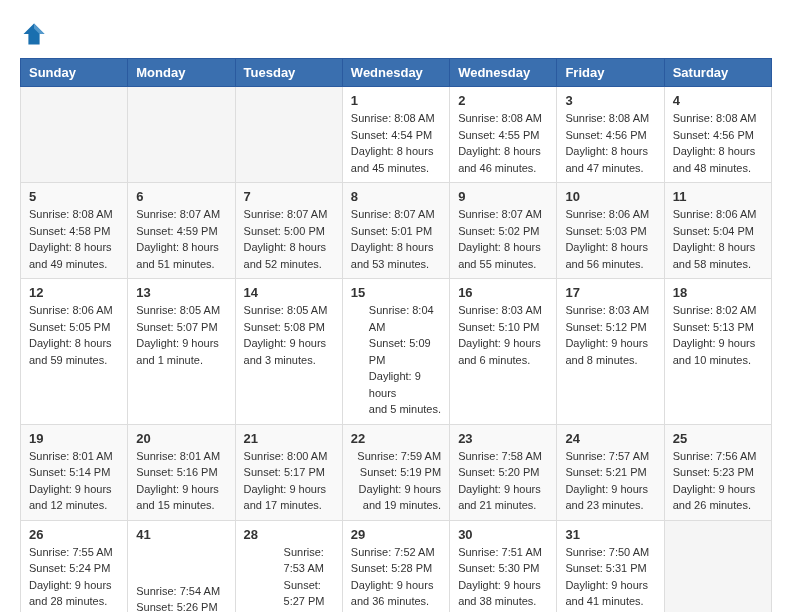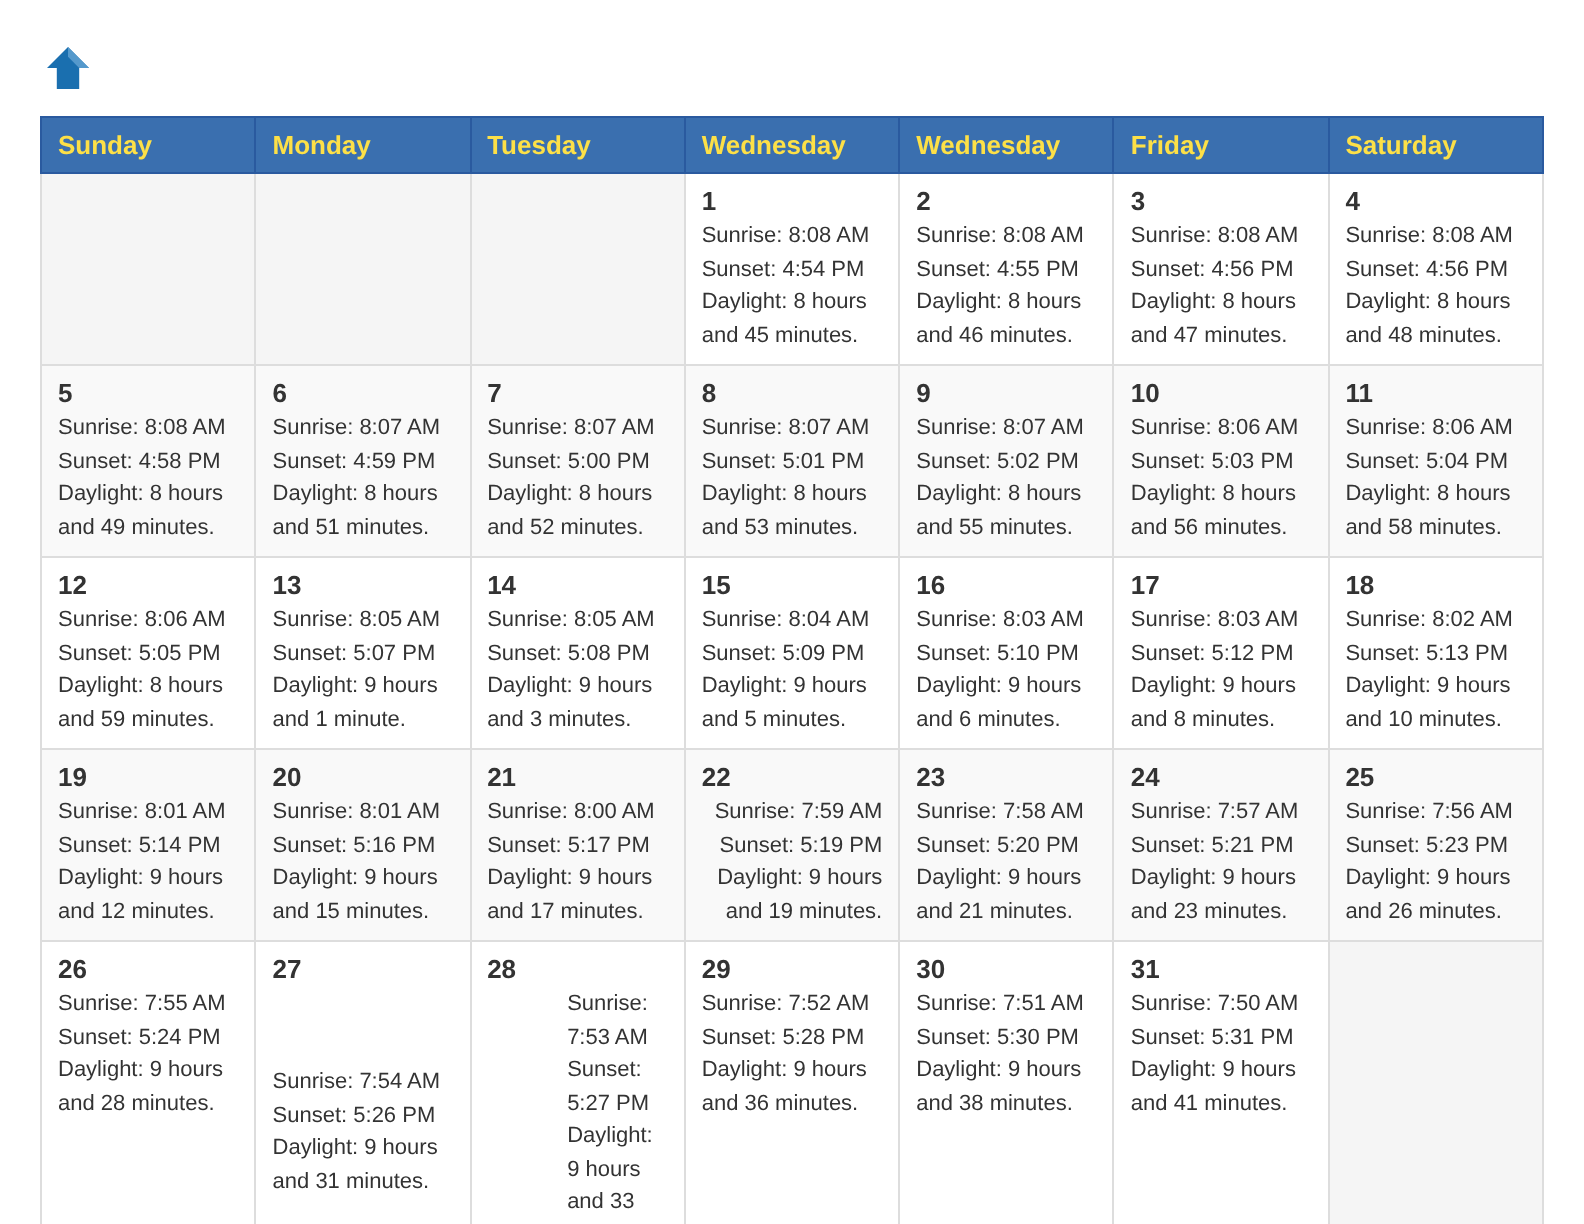--- a/index.html
+++ b/index.html
@@ -52,21 +52,21 @@
       font-size: 16px;
       color: #555;
     }
     .calendar {
       width: 100%;
       border-collapse: collapse;
       border: 1px solid #ccc;
     }
     .calendar th {
       background-color: #3a6faf;
-      color: #fde047;
+      color: #ffffff;
       text-align: left;
       padding: 6px 8px;
       font-size: 13px;
       border: 1px solid #2a5a9f;
     }
     .calendar td {
       vertical-align: top;
       padding: 6px 8px;
       border: 1px solid #ddd;
       width: calc(100% / 7);
@@ -227,21 +227,21 @@
         </td>
         <td>
           <span class="day-number">14</span>
           <div class="day-info" style="white-space: pre-line;">Sunrise: 8:05 AM
 Sunset: 5:08 PM
 Daylight: 9 hours
 and 3 minutes.</div>
         </td>
         <td>
           <span class="day-number">15</span>
-          <div class="day-info" style="white-space: pre-line;">Sunrise: 8:04 AM
+          <div class="day-info" style="white-space: pre-line; margin-left: 18px;">Sunrise: 8:04 AM
 Sunset: 5:09 PM
 Daylight: 9 hours
 and 5 minutes.</div>
         </td>
         <td>
           <span class="day-number">16</span>
           <div class="day-info" style="white-space: pre-line;">Sunrise: 8:03 AM
 Sunset: 5:10 PM
 Daylight: 9 hours
 and 6 minutes.</div>
@@ -314,21 +314,21 @@
       </tr>
       <tr>
         <td>
           <span class="day-number">26</span>
           <div class="day-info" style="white-space: pre-line;">Sunrise: 7:55 AM
 Sunset: 5:24 PM
 Daylight: 9 hours
 and 28 minutes.</div>
         </td>
         <td>
-          <span class="day-number">27</span>
+          <span class="day-number">41</span>
           <div class="day-info" style="white-space: pre-line; margin-top: 41px;">Sunrise: 7:54 AM
 Sunset: 5:26 PM
 Daylight: 9 hours
 and 31 minutes.</div>
         </td>
         <td>
           <span class="day-number">28</span>
           <div class="day-info" style="white-space: pre-line; margin-left: 40px;">Sunrise: 7:53 AM
 Sunset: 5:27 PM
 Daylight: 9 hours

